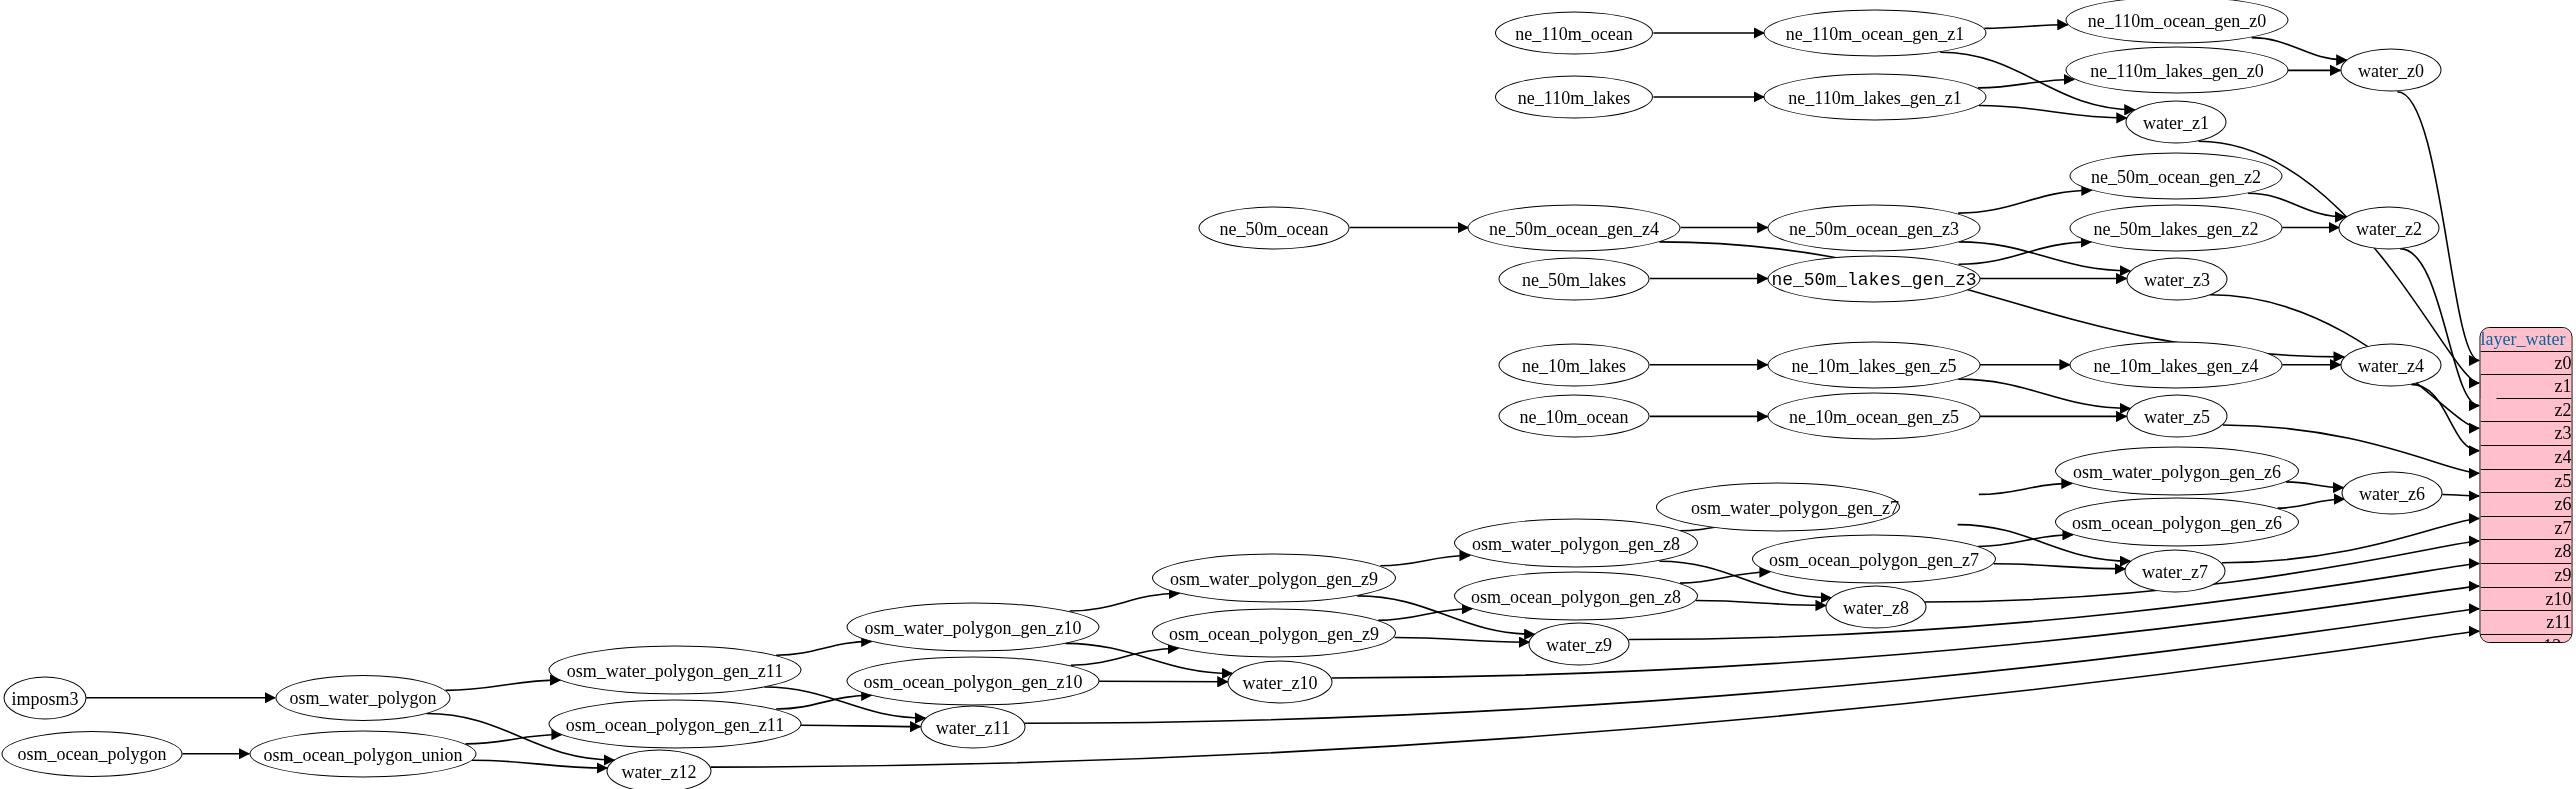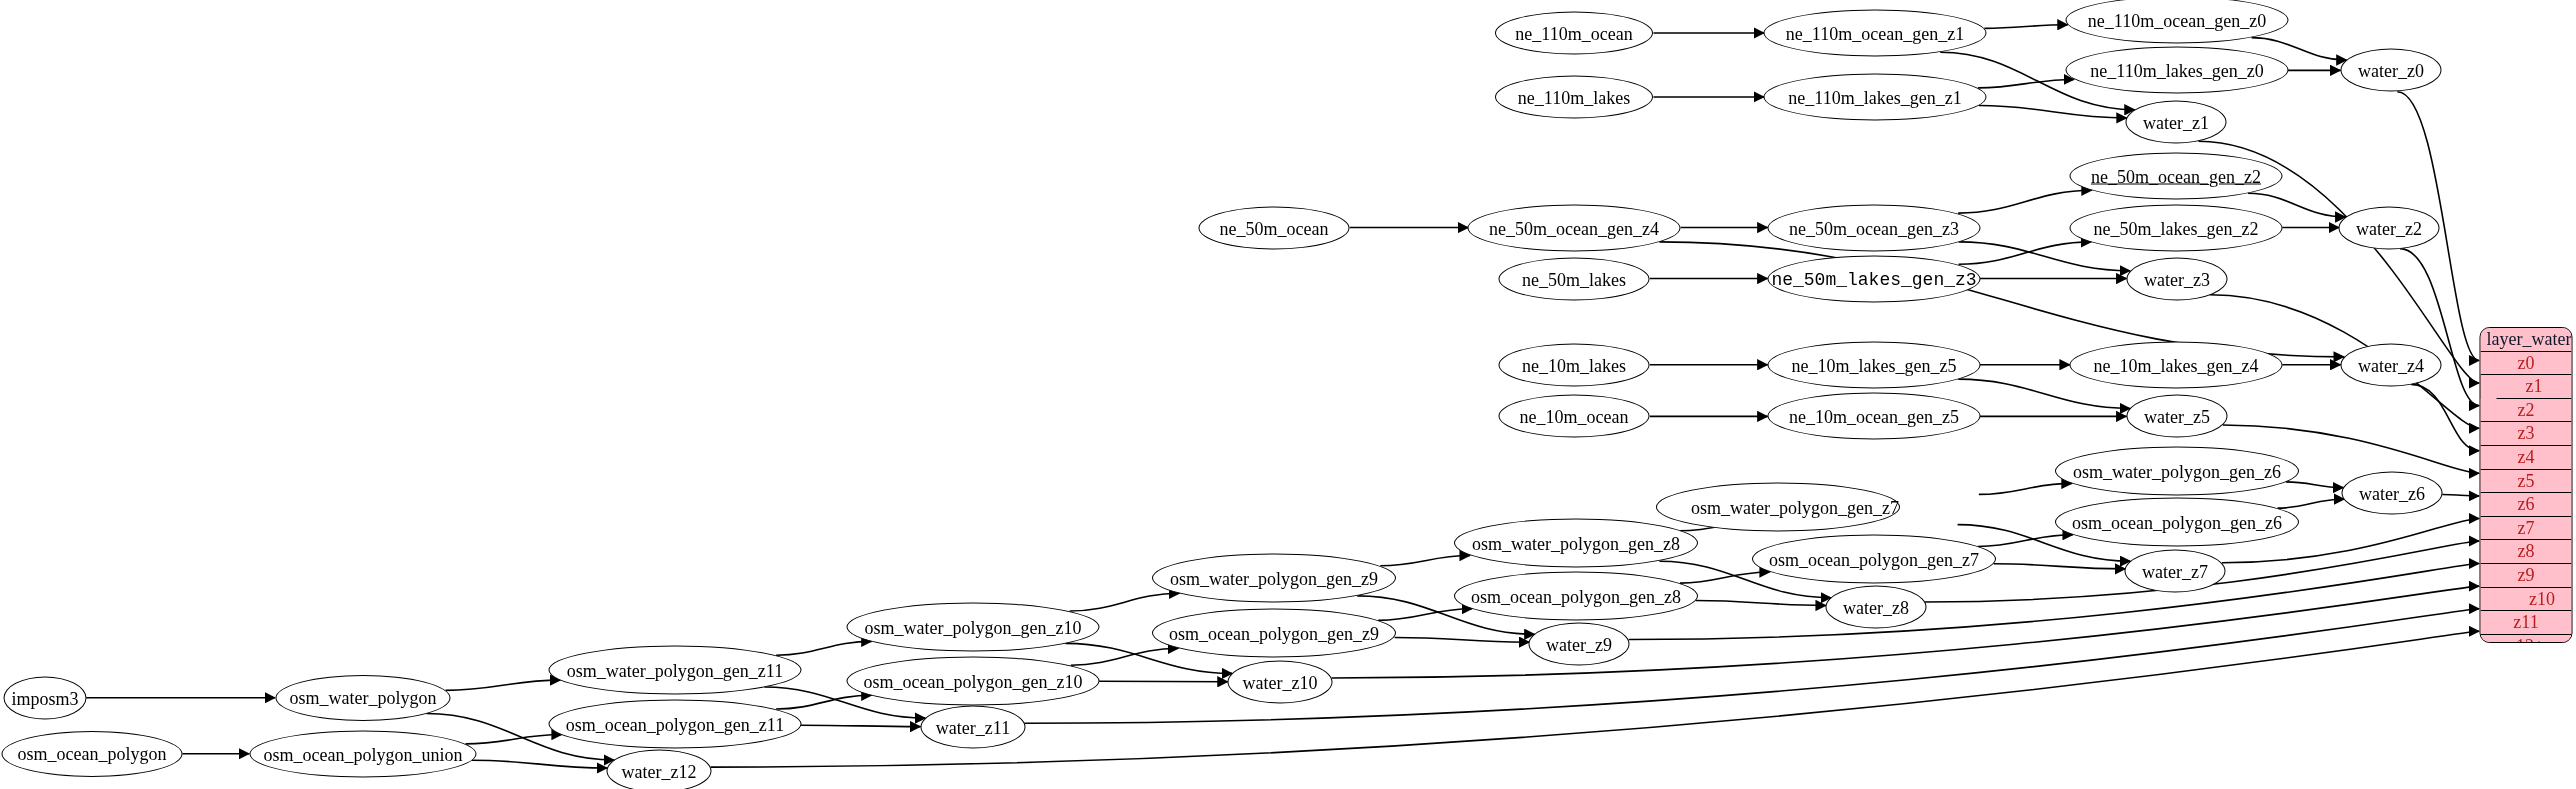--- a/index.html
+++ b/index.html
@@ -37,33 +37,33 @@
   #layer-table{
     position:absolute;
     box-sizing:border-box;
     border:1.7px solid #000000;
     border-radius:10px;
     background:#ffc0cb;
     overflow:hidden;
     transform:translate(-50%,-50%);
   }
   #layer-table .lt-head{
+    text-align:left;
+    font-family:"Liberation Serif", serif;
+    font-size:18px;
+    color:#0369a1;
+    border-bottom:1.7px solid #000000;
+    background:#ffc0cb;
+    white-space:nowrap;
+  }
+  #layer-table .lt-row{
     text-align:right;
     font-family:"Liberation Serif", serif;
     font-size:18px;
-    color:#0f172a;
-    border-bottom:1.7px solid #000000;
-    background:#ffc0cb;
-    white-space:nowrap;
-  }
-  #layer-table .lt-row{
-    text-align:center;
-    font-family:"Liberation Serif", serif;
-    font-size:18px;
-    color:#b91c1c;
+    color:#000000;
     border-bottom:1.7px solid #000000;
     background:#ffc0cb;
     white-space:nowrap;
   }
   #layer-table .lt-row:last-child{border-bottom:none;}
 </style>
 </head>
 <body>
 
 <div id="root">
@@ -234,21 +234,21 @@
       </div>
       <div class="node" style="left: 1274px; top: 228px; width: 151px; height: 43px;">
         <span>ne_50m_ocean</span>
       </div>
       <div class="node" style="left: 1574px; top: 228px; width: 213px; height: 47px;">
         <span>ne_50m_ocean_gen_z4</span>
       </div>
       <div class="node" style="left: 1874px; top: 228px; width: 213px; height: 47px;">
         <span>ne_50m_ocean_gen_z3</span>
       </div>
-      <div class="node" style="left: 2176px; top: 176px; width: 213px; height: 47px; text-decoration: underline;">
+      <div class="node" style="left: 2176px; top: 176px; width: 213px; height: 47px;">
         <span>ne_50m_ocean_gen_z2</span>
       </div>
       <div class="node" style="left: 2176px; top: 228px; width: 213px; height: 47px;">
         <span>ne_50m_lakes_gen_z2</span>
       </div>
       <div class="node" style="left: 2389px; top: 228px; width: 101px; height: 43px;">
         <span>water_z2</span>
       </div>
       <div class="node" style="left: 1574px; top: 279px; width: 151px; height: 43px;">
         <span>ne_50m_lakes</span>

